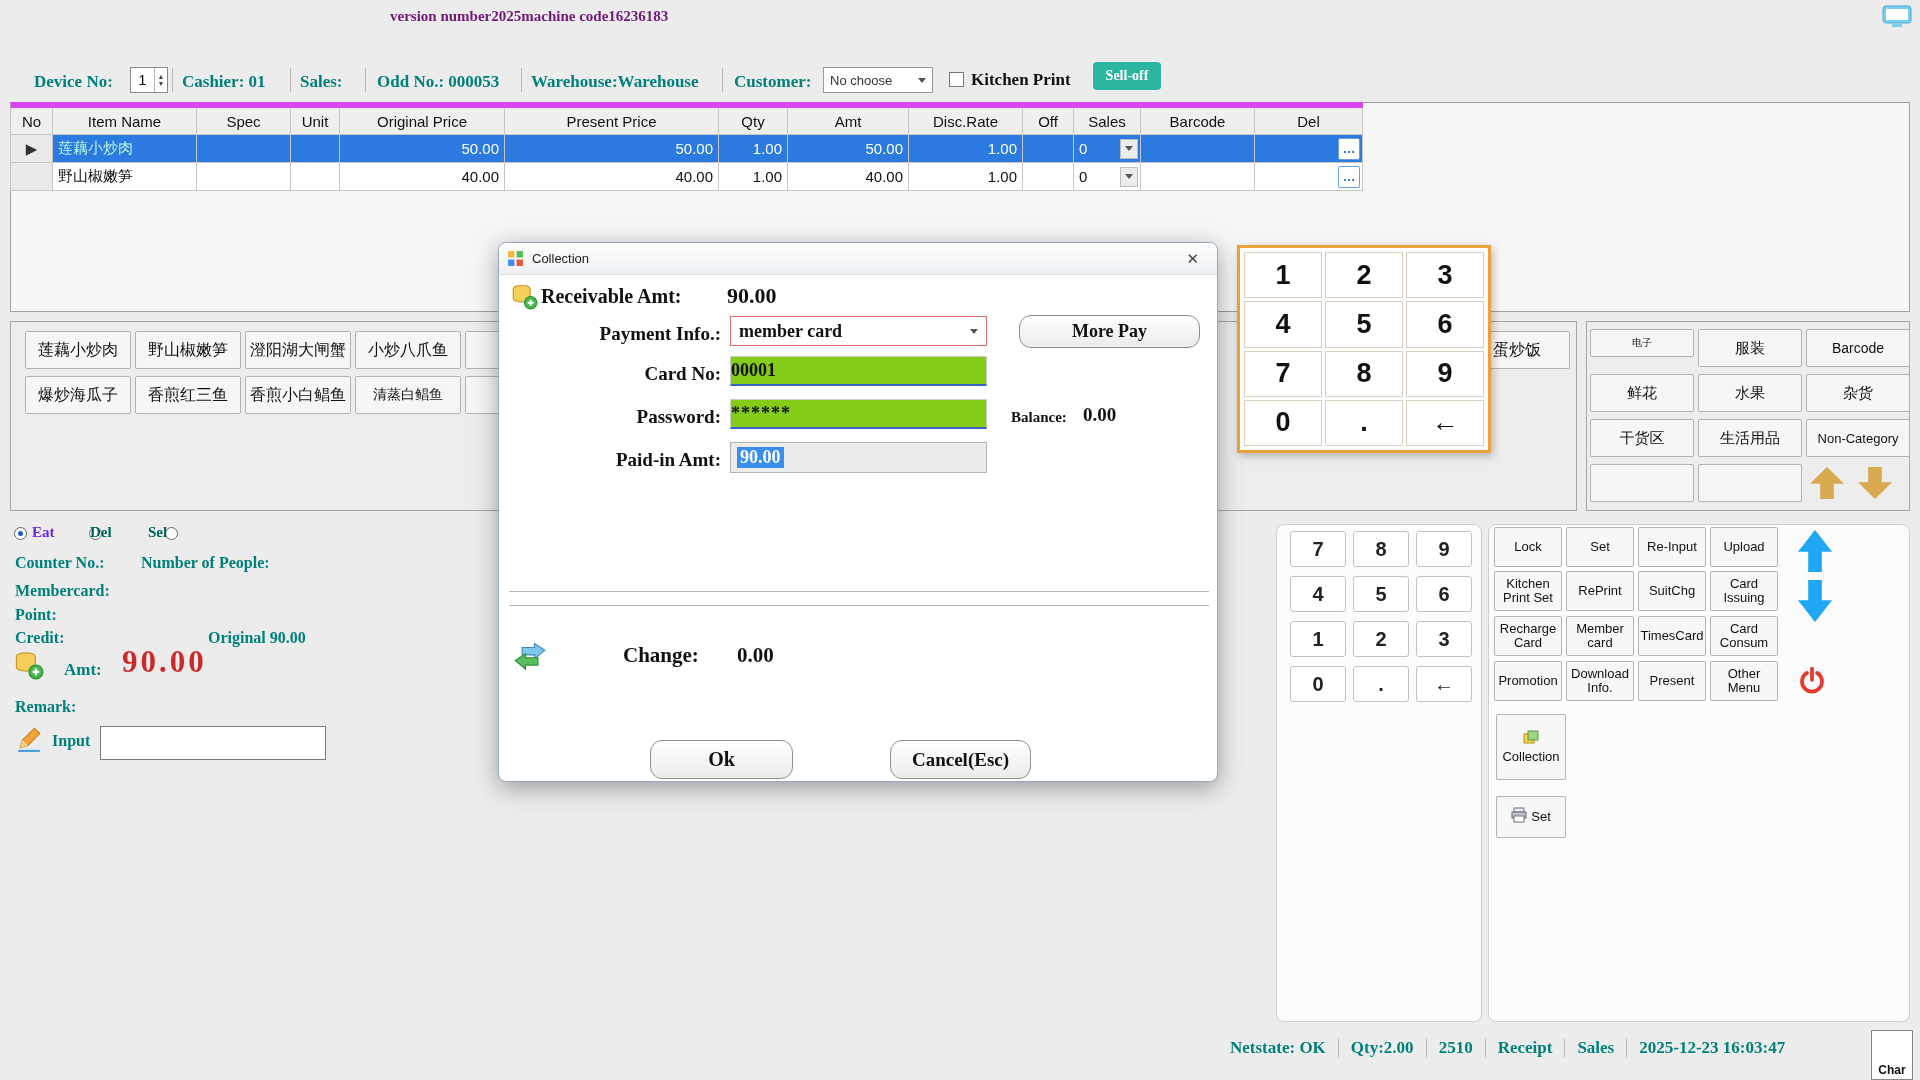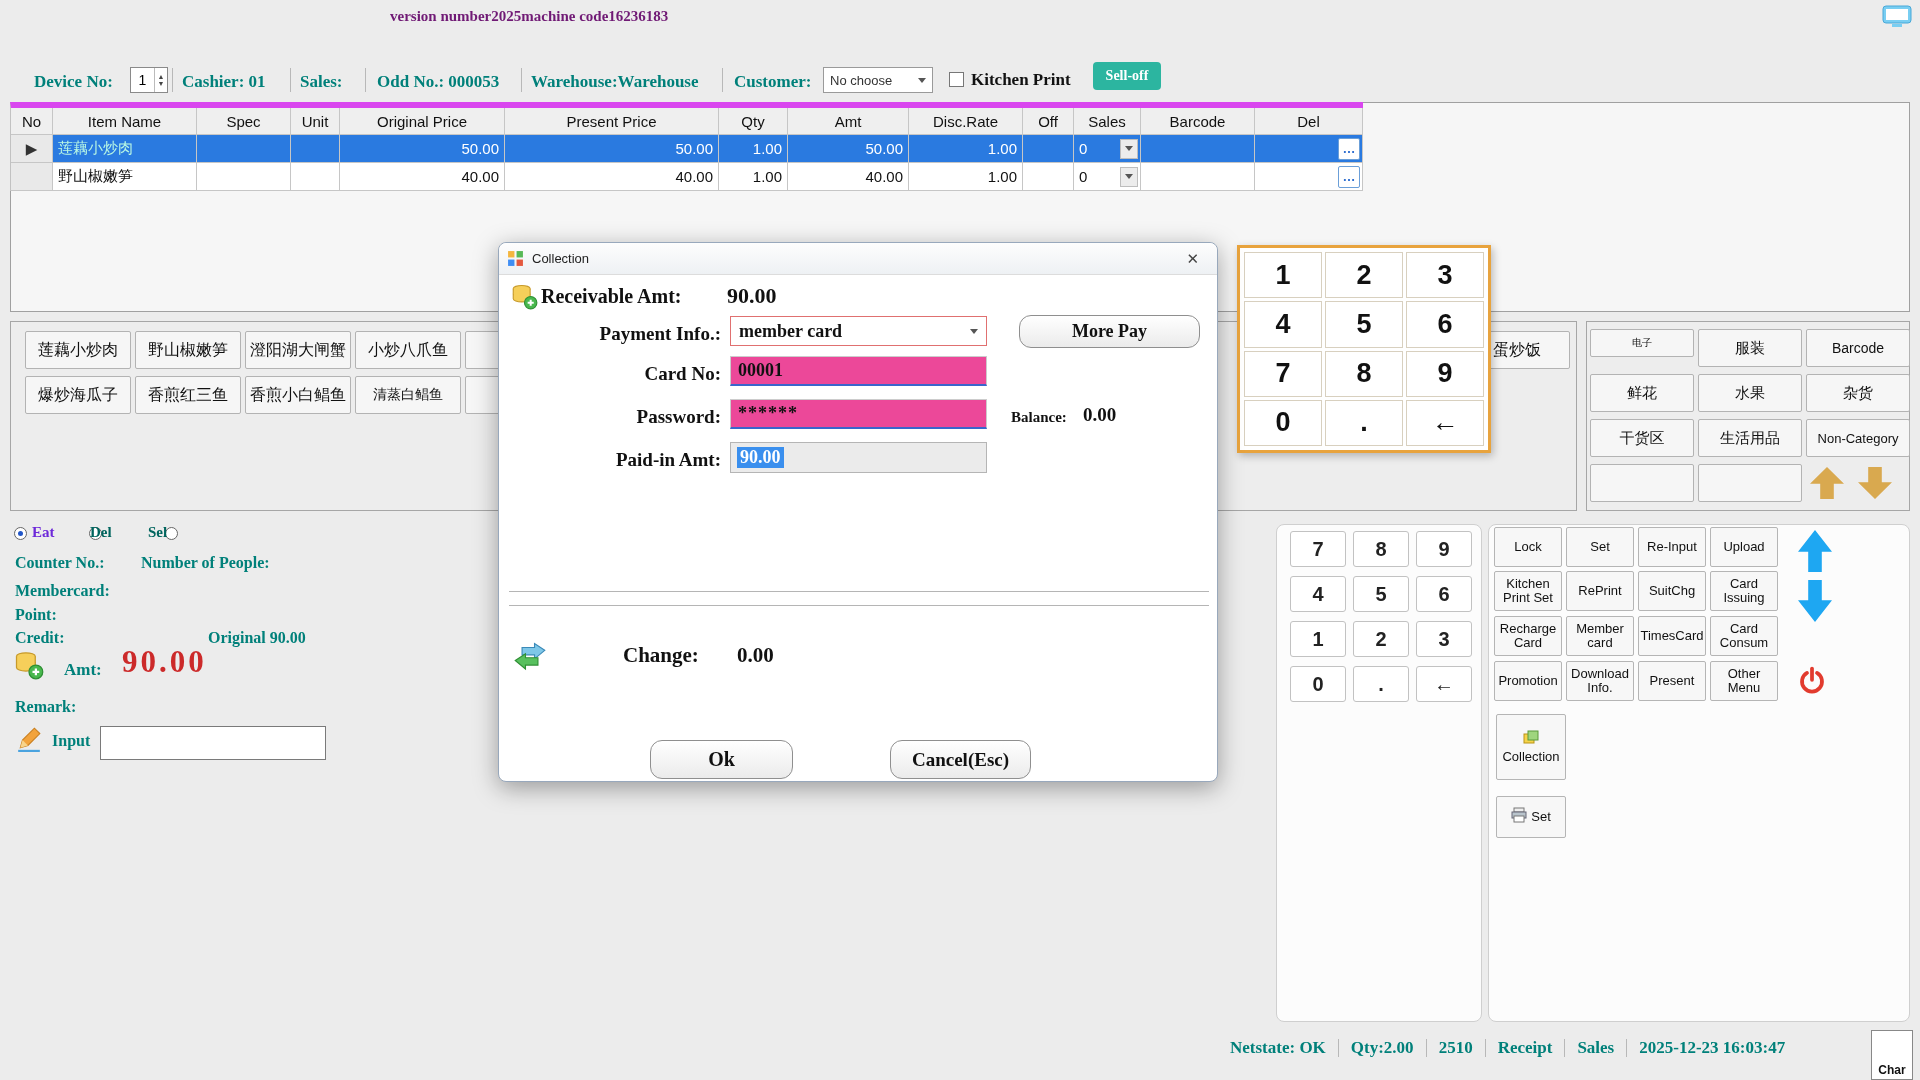--- a/index.html
+++ b/index.html
@@ -36,21 +36,21 @@
   .arrow.down{transform:rotate(180deg)}
   .blue-a{background:#1ea7f2;width:34px;height:42px}
   .gold-a{background:#d9a94f;width:34px;height:32px}
   
   .radio{width:13px;height:13px;border-radius:50%;border:1px solid #666;background:#fff;position:relative;display:inline-block}
   .radio.on::after{content:"";position:absolute;left:3px;top:3px;width:5px;height:5px;border-radius:50%;background:#2156c8}
   
   .dialog{background:#fff;border:1px solid #98a8bc;border-radius:8px;box-shadow:0 6px 24px rgba(0,0,0,.35)}
   .dtitle{height:32px;background:linear-gradient(#fdfdfd,#eef1f4);border-bottom:1px solid #dcdcdc;border-radius:8px 8px 0 0;display:flex;align-items:center;padding:0 8px;font-size:13px;color:#222}
   .dlbl{font-family:"Liberation Serif","DejaVu Serif",serif;font-weight:bold;color:#111}
-  .uline{background:#ec4899;border:1px solid #ccc;border-bottom:2px solid #3a66cc;display:flex;align-items:center;padding:0 7px}
+  .uline{background:#84cc16;border:1px solid #ccc;border-bottom:2px solid #3a66cc;display:flex;align-items:center;padding:0 0}
   .etched{height:2px;border-top:1px solid #b5b5b5;border-bottom:1px solid #fff}
   .okbtn{background:linear-gradient(#ffffff,#ebebeb);border:1px solid #8f8f8f;border-radius:12px;display:flex;align-items:center;justify-content:center;cursor:pointer}
   .spin{display:flex;flex-direction:column;justify-content:center;width:13px;border-left:1px solid #bbb;height:100%}
   .spin span{font-size:7px;line-height:7px;color:#444;text-align:center;cursor:pointer}
   .statusitem{padding:0 12px;white-space:nowrap}
 </style>
 </head>
 <body>
 
 

